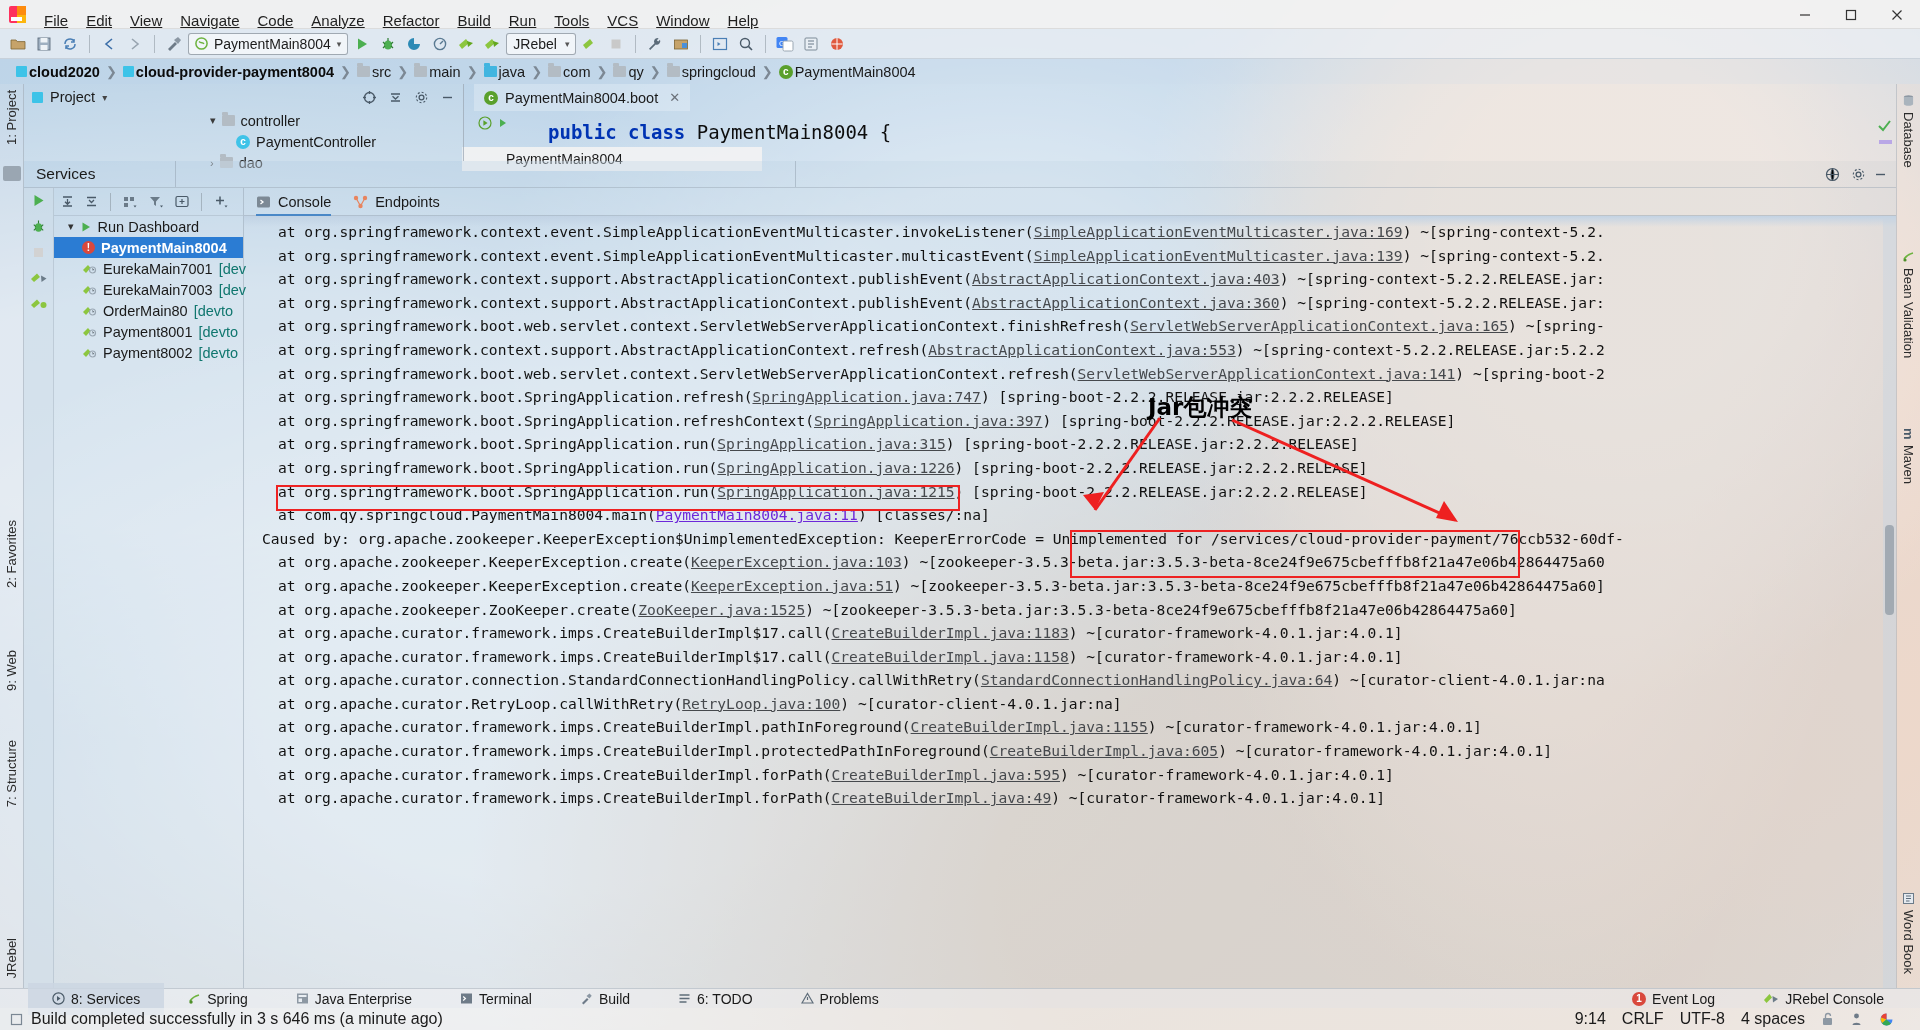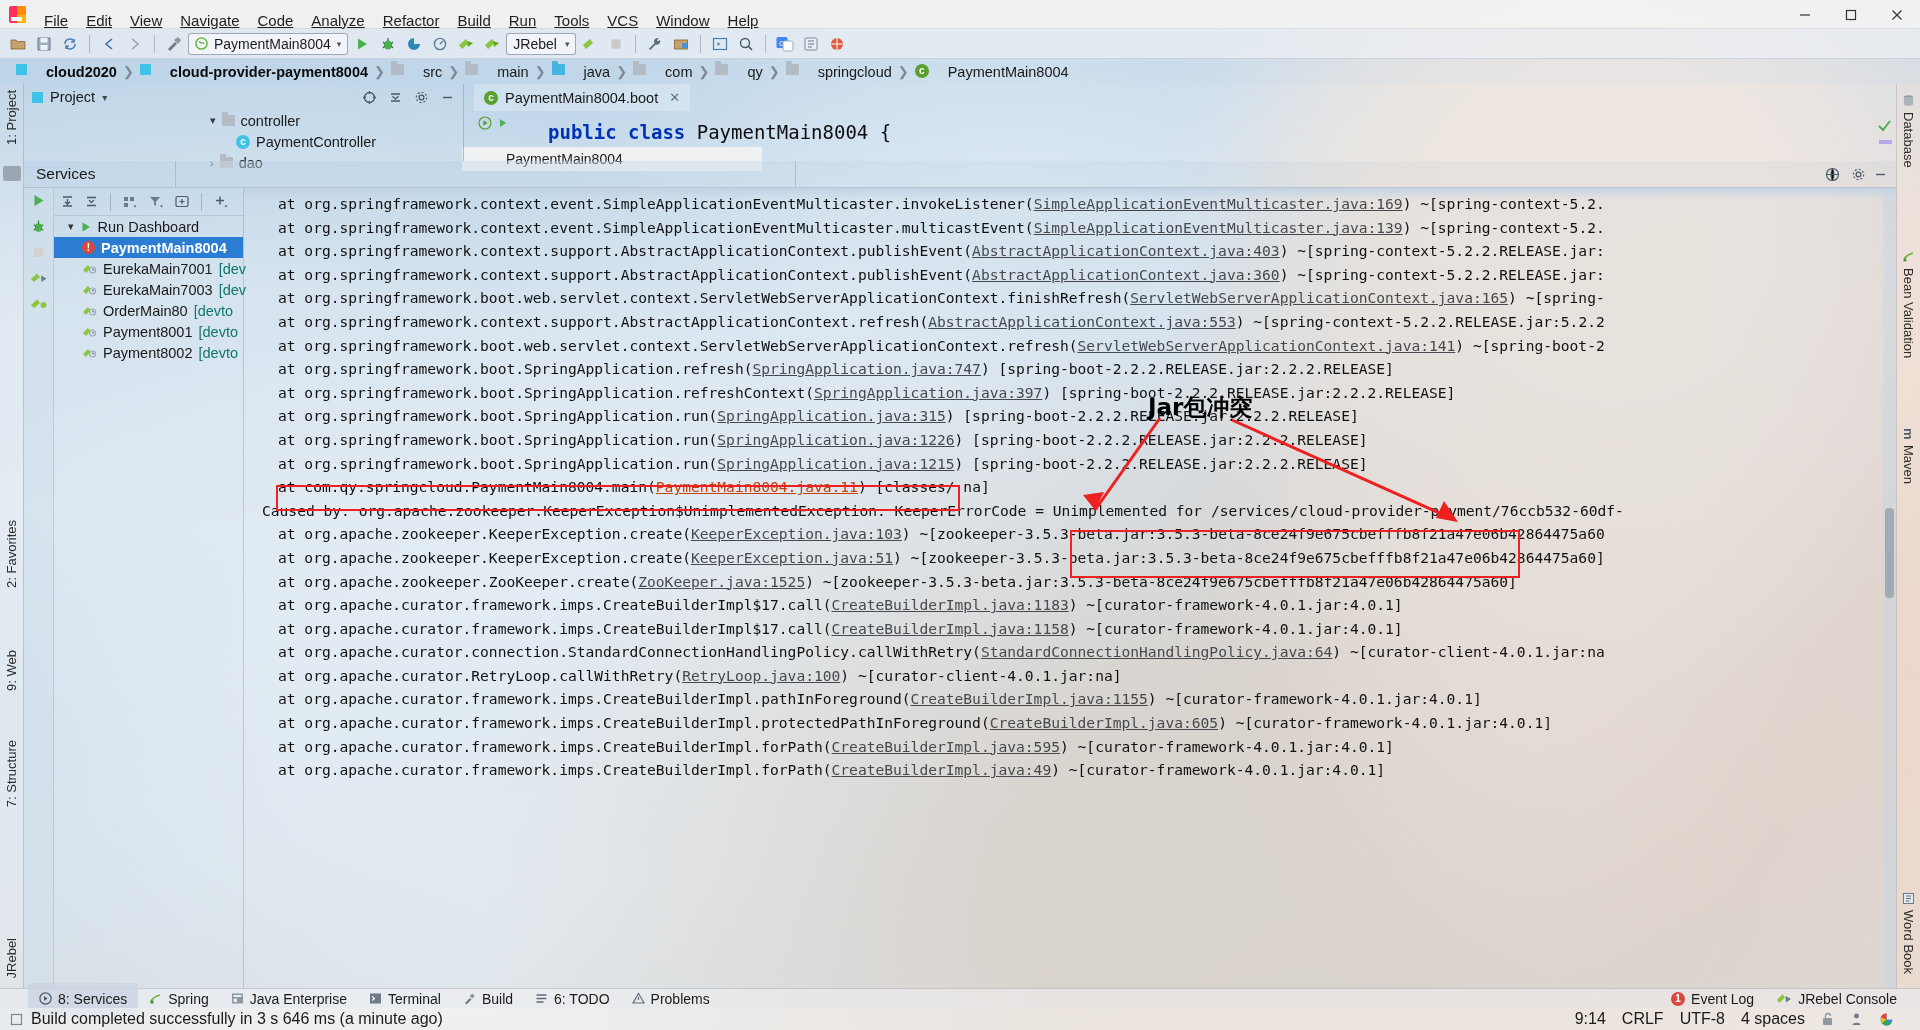--- a/index.html
+++ b/index.html
@@ -65,21 +65,21 @@
     height:22px; background:rgba(255,255,255,.55);
     border:1px solid rgba(140,150,160,.8); border-radius:3px;
     display:flex;align-items:center;gap:8px;padding:0 6px;font-size:14px;color:#1b1b1b;
   }
 
   
   .breadcrumb{
     height:25px; display:flex; align-items:center; padding-left:10px; gap:0;
     font-size:14.5px; background:rgba(214,226,238,.55); position:relative; z-index:18;
   }
-  .crumb{ display:flex;gap:19px; padding:0 6px; white-space:nowrap;}
+  .crumb{ display:flex;align-items:center;gap:2px; padding:0 6px; white-space:nowrap;}
   .crumb.bold{ font-weight:bold; color:#0b0b0b;}
   .crumb-sep{ color:#7c8894; font-size:13px;}
   .sq{ width:11px;height:11px;border-radius:1px;display:inline-block;}
   .sq.cyan{ background:#3dc3e8; }
   .folder{ width:13px;height:11px;display:inline-block;border-radius:1px;background:#b3bcc4; position:relative;}
   .folder.blue{ background:#42b5e0;}
   .folder:before{content:"";position:absolute;left:0;top:-3px;width:6px;height:3px;border-radius:1px 1px 0 0;background:inherit;}
   .cls-ico{
     width:14px;height:14px;border-radius:50%;background:#3fc3e8;color:#fff;
     font-size:10px;display:inline-flex;align-items:center;justify-content:center;font-weight:bold;
@@ -154,42 +154,42 @@
   .svc-tab.active{ box-shadow:inset 0 -2px 0 #4a88c7; }
   .console-wrap{ flex:1; position:relative; overflow:hidden; }
   .console{
     position:absolute; inset:0; padding:4px 0 0 0; overflow:hidden;
     font-family:"DejaVu Sans Mono", monospace; font-size:14.6px; line-height:23.6px;
     color:#111; white-space:pre;
   }
   .cline{ padding-left:18px; }
   .cline.ind{ padding-left:34px;}
   .lnk{ color:#46494d; text-decoration:underline;}
-  .lnk.blue{ color:#c2410c; text-decoration:underline; }
+  .lnk.blue{ color:#6d28d9; text-decoration:underline; }
   .topfade{ position:absolute; left:0; right:0; top:0; height:11px;
             background:linear-gradient(rgba(193,210,228,.95), rgba(193,210,228,0)); }
 
   
   .cscroll{ position:absolute; right:0; top:0; bottom:0; width:13px; background:rgba(200,212,226,.45);}
   .cthumb{ position:absolute; right:2px; top:40%; width:9px; height:90px; background:rgba(120,134,148,.55); border-radius:4px;}
 
   
   .anno{ position:absolute; inset:0; pointer-events:none; z-index:40;}
   .redbox{ position:absolute; border:2px solid #ee2222; }
   .anno-text{ position:absolute; color:#000000; font-size:23px; font-weight:bold;
               font-family:"DejaVu Sans", sans-serif; white-space:nowrap;}
 
   
   .botbar{
     position:absolute; left:0; right:0; bottom:22px; height:20px;
     display:flex; align-items:center; padding-left:28px; gap:0;
     background:rgba(231,236,241,.72); font-size:14px; z-index:20;
     border-top:1px solid rgba(170,180,190,.6);
   }
-  .bot-item{ display:flex;align-items:center;gap:6px; padding:0 11px; height:32px; white-space:nowrap;}
+  .bot-item{ display:flex;align-items:center;gap:6px; padding:0 24px; height:32px; white-space:nowrap;}
   .bot-item.active{ background:rgba(203,214,226,.85);}
   .bot-right{ margin-left:auto; display:flex; align-items:center; gap:0; padding-right:12px;}
   .statusbar{
     position:absolute; left:0;right:0;bottom:0;height:22px; display:flex; align-items:center;
     padding-left:10px; gap:8px; font-size:16px; background:rgba(238,241,244,.65); z-index:20;
   }
   .status-right{ margin-left:auto; display:flex; align-items:center; gap:16px; padding-right:26px;}
   .badge-red{ width:14px;height:14px;border-radius:50%;background:#d9483c;color:#fff;
               font-size:10px;display:inline-flex;align-items:center;justify-content:center;font-weight:bold;}
   .err-ico{ width:13px;height:13px;border-radius:50%;background:#d9483c;color:#fff;font-size:10px;
@@ -741,20 +741,42 @@
                 <circle cx="10.5" cy="7" r="3" fill="none" stroke="#9aa7b3" stroke-width="1.2"></circle>
                 <path d="M10.5 5.2V7h1.6" stroke="#9aa7b3" stroke-width="1.1"></path>
               </svg>
           </span>
           <span>Payment8002</span>
           <span class="dim"> [devto</span>
         </div>
       </div>
 
       <div class="svc-content">
+        <div class="svc-tabs">
+          <div class="svc-tab active">
+            <span class="ic">
+              <svg width="15" height="14" viewBox="0 0 15 14">
+                  <rect x="1" y="1.5" width="13" height="11" rx="1.5" fill="#7c8995"></rect>
+                  <path d="M4.5 5l2.5 2-2.5 2" stroke="#fff" stroke-width="1.3" fill="none"></path>
+                </svg>
+            </span>
+            <span>Console</span>
+          </div>
+          <div class="svc-tab">
+            <span class="ic">
+              <svg width="15" height="14" viewBox="0 0 15 14">
+                  <circle cx="3" cy="3" r="2.2" fill="#e8845e"></circle>
+                  <circle cx="12" cy="3" r="2.2" fill="#e8845e"></circle>
+                  <circle cx="7.5" cy="11" r="2.2" fill="#e8845e"></circle>
+                  <path d="M3 3l4.5 8L12 3" stroke="#e8845e" stroke-width="1.2" fill="none"></path>
+                </svg>
+            </span>
+            <span>Endpoints</span>
+          </div>
+        </div>
 
         <div class="console-wrap">
           <div class="console" id="console"><div class="cline ind"><span>at org.springframework.context.event.SimpleApplicationEventMulticaster.invokeListener(</span><span class="lnk">SimpleApplicationEventMulticaster.java:169</span><span>) ~[spring-context-5.2.</span></div><div class="cline ind"><span>at org.springframework.context.event.SimpleApplicationEventMulticaster.multicastEvent(</span><span class="lnk">SimpleApplicationEventMulticaster.java:139</span><span>) ~[spring-context-5.2.</span></div><div class="cline ind"><span>at org.springframework.context.support.AbstractApplicationContext.publishEvent(</span><span class="lnk">AbstractApplicationContext.java:403</span><span>) ~[spring-context-5.2.2.RELEASE.jar:</span></div><div class="cline ind"><span>at org.springframework.context.support.AbstractApplicationContext.publishEvent(</span><span class="lnk">AbstractApplicationContext.java:360</span><span>) ~[spring-context-5.2.2.RELEASE.jar:</span></div><div class="cline ind"><span>at org.springframework.boot.web.servlet.context.ServletWebServerApplicationContext.finishRefresh(</span><span class="lnk">ServletWebServerApplicationContext.java:165</span><span>) ~[spring-</span></div><div class="cline ind"><span>at org.springframework.context.support.AbstractApplicationContext.refresh(</span><span class="lnk">AbstractApplicationContext.java:553</span><span>) ~[spring-context-5.2.2.RELEASE.jar:5.2.2</span></div><div class="cline ind"><span>at org.springframework.boot.web.servlet.context.ServletWebServerApplicationContext.refresh(</span><span class="lnk">ServletWebServerApplicationContext.java:141</span><span>) ~[spring-boot-2</span></div><div class="cline ind"><span>at org.springframework.boot.SpringApplication.refresh(</span><span class="lnk">SpringApplication.java:747</span><span>) [spring-boot-2.2.2.RELEASE.jar:2.2.2.RELEASE]</span></div><div class="cline ind"><span>at org.springframework.boot.SpringApplication.refreshContext(</span><span class="lnk">SpringApplication.java:397</span><span>) [spring-boot-2.2.2.RELEASE.jar:2.2.2.RELEASE]</span></div><div class="cline ind"><span>at org.springframework.boot.SpringApplication.run(</span><span class="lnk">SpringApplication.java:315</span><span>) [spring-boot-2.2.2.RELEASE.jar:2.2.2.RELEASE]</span></div><div class="cline ind"><span>at org.springframework.boot.SpringApplication.run(</span><span class="lnk">SpringApplication.java:1226</span><span>) [spring-boot-2.2.2.RELEASE.jar:2.2.2.RELEASE]</span></div><div class="cline ind"><span>at org.springframework.boot.SpringApplication.run(</span><span class="lnk">SpringApplication.java:1215</span><span>) [spring-boot-2.2.2.RELEASE.jar:2.2.2.RELEASE]</span></div><div class="cline ind"><span>at com.qy.springcloud.PaymentMain8004.main(</span><span class="lnk blue">PaymentMain8004.java:11</span><span>) [classes/:na]</span></div><div class="cline"><span>Caused by: org.apache.zookeeper.KeeperException$UnimplementedException: KeeperErrorCode = Unimplemented for /services/cloud-provider-payment/76ccb532-60df-</span></div><div class="cline ind"><span>at org.apache.zookeeper.KeeperException.create(</span><span class="lnk">KeeperException.java:103</span><span>) ~[zookeeper-3.5.3-beta.jar:3.5.3-beta-8ce24f9e675cbefffb8f21a47e06b42864475a60</span></div><div class="cline ind"><span>at org.apache.zookeeper.KeeperException.create(</span><span class="lnk">KeeperException.java:51</span><span>) ~[zookeeper-3.5.3-beta.jar:3.5.3-beta-8ce24f9e675cbefffb8f21a47e06b42864475a60]</span></div><div class="cline ind"><span>at org.apache.zookeeper.ZooKeeper.create(</span><span class="lnk">ZooKeeper.java:1525</span><span>) ~[zookeeper-3.5.3-beta.jar:3.5.3-beta-8ce24f9e675cbefffb8f21a47e06b42864475a60]</span></div><div class="cline ind"><span>at org.apache.curator.framework.imps.CreateBuilderImpl$17.call(</span><span class="lnk">CreateBuilderImpl.java:1183</span><span>) ~[curator-framework-4.0.1.jar:4.0.1]</span></div><div class="cline ind"><span>at org.apache.curator.framework.imps.CreateBuilderImpl$17.call(</span><span class="lnk">CreateBuilderImpl.java:1158</span><span>) ~[curator-framework-4.0.1.jar:4.0.1]</span></div><div class="cline ind"><span>at org.apache.curator.connection.StandardConnectionHandlingPolicy.callWithRetry(</span><span class="lnk">StandardConnectionHandlingPolicy.java:64</span><span>) ~[curator-client-4.0.1.jar:na</span></div><div class="cline ind"><span>at org.apache.curator.RetryLoop.callWithRetry(</span><span class="lnk">RetryLoop.java:100</span><span>) ~[curator-client-4.0.1.jar:na]</span></div><div class="cline ind"><span>at org.apache.curator.framework.imps.CreateBuilderImpl.pathInForeground(</span><span class="lnk">CreateBuilderImpl.java:1155</span><span>) ~[curator-framework-4.0.1.jar:4.0.1]</span></div><div class="cline ind"><span>at org.apache.curator.framework.imps.CreateBuilderImpl.protectedPathInForeground(</span><span class="lnk">CreateBuilderImpl.java:605</span><span>) ~[curator-framework-4.0.1.jar:4.0.1]</span></div><div class="cline ind"><span>at org.apache.curator.framework.imps.CreateBuilderImpl.forPath(</span><span class="lnk">CreateBuilderImpl.java:595</span><span>) ~[curator-framework-4.0.1.jar:4.0.1]</span></div><div class="cline ind"><span>at org.apache.curator.framework.imps.CreateBuilderImpl.forPath(</span><span class="lnk">CreateBuilderImpl.java:49</span><span>) ~[curator-framework-4.0.1.jar:4.0.1]</span></div></div>
           <div class="topfade"></div>
           <div class="cscroll">
             <div class="cthumb"></div>
           </div>
         </div>
       </div>
     </div>

